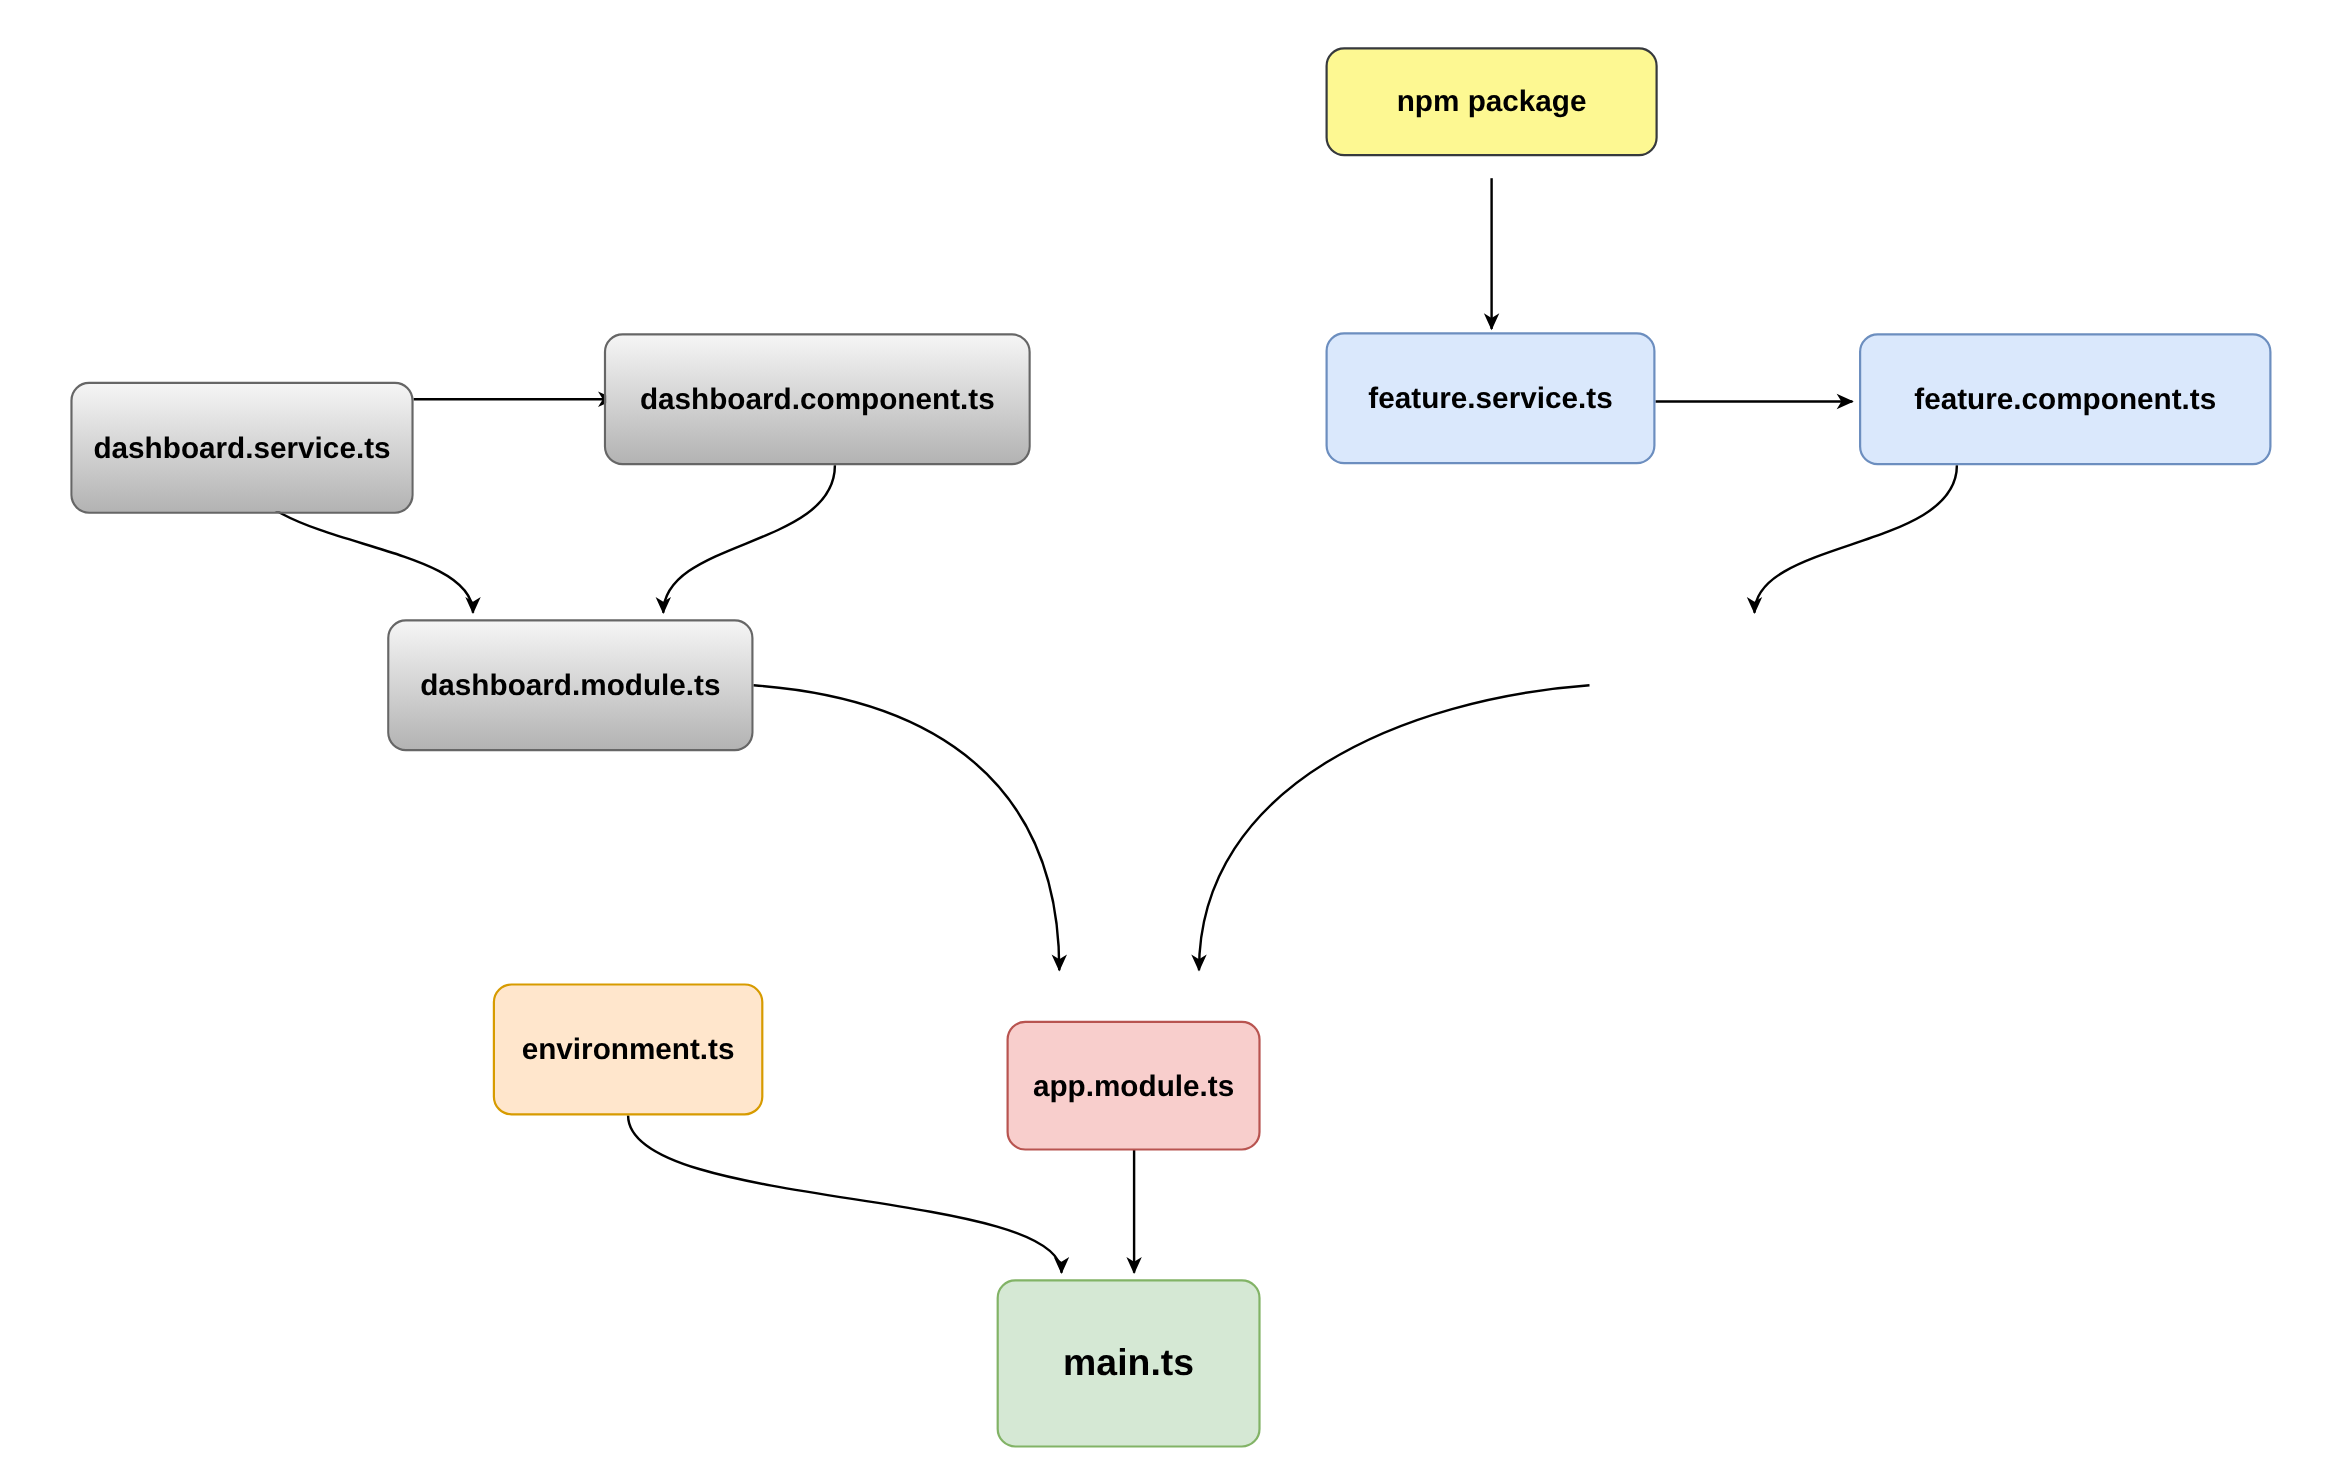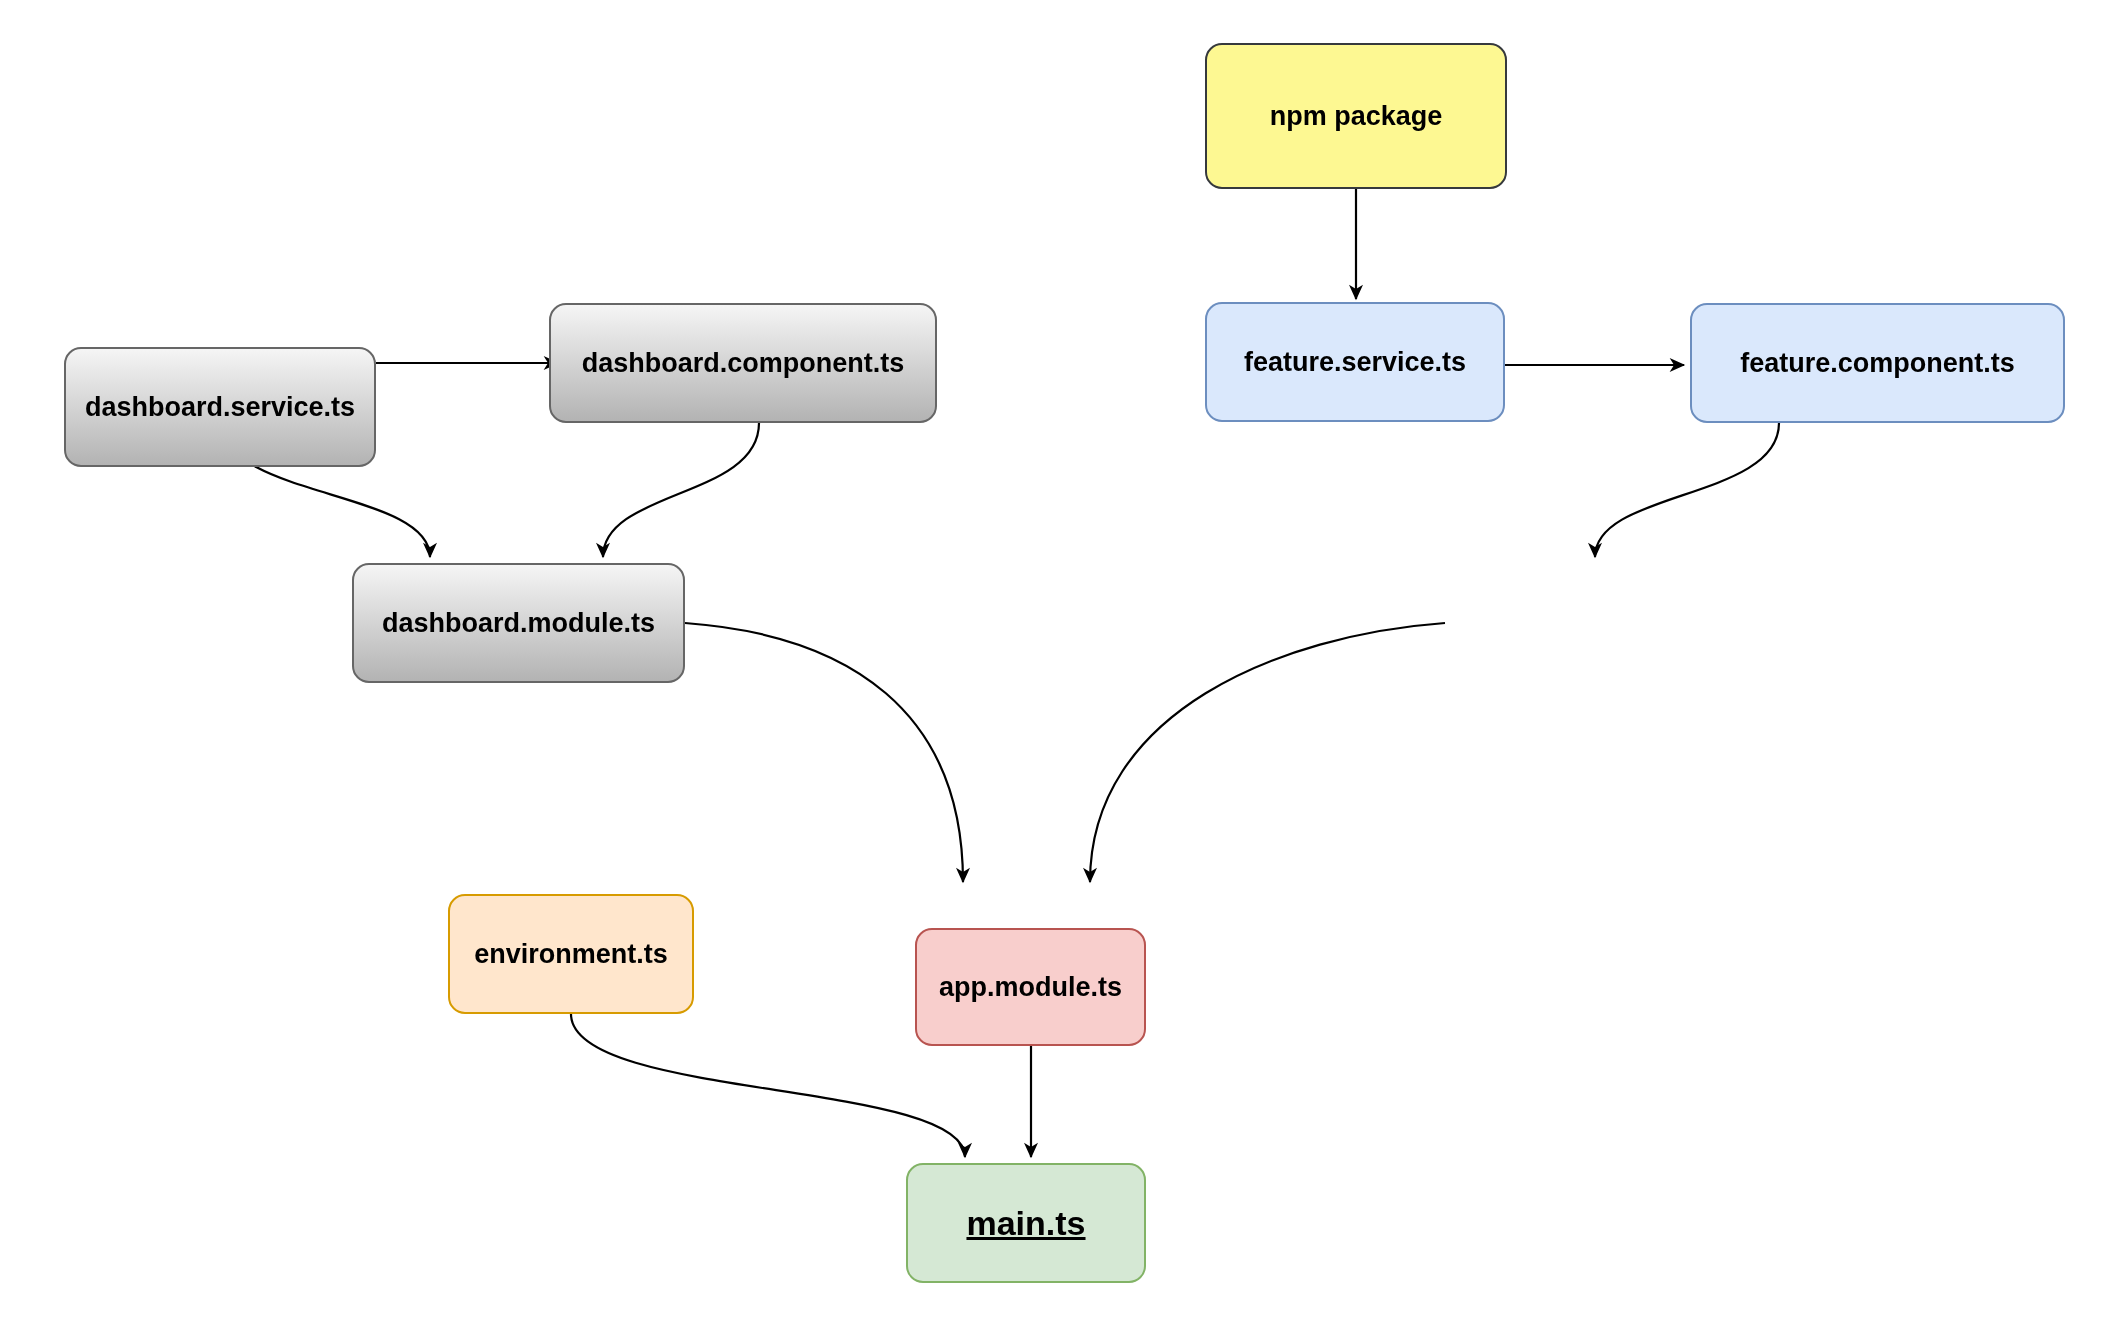--- a/index.html
+++ b/index.html
@@ -60,21 +60,21 @@
       <path d="M 1505 365 L 1684 365" class="edge" stroke="#000000" marker-end="url(#arrowhead)"></path>
       <path d="M 222 423 C 222 498 430 490 430 557" class="edge" stroke="#000000" marker-end="url(#arrowhead)"></path>
       <path d="M 759 423 C 759 498 603 490 603 557" class="edge" stroke="#000000" marker-end="url(#arrowhead)"></path>
       <path d="M 1779 423 C 1779 500 1595 490 1595 557" class="edge" stroke="#000000" marker-end="url(#arrowhead)"></path>
       <path d="M 685 623 C 850 635 963 712 963 882" class="edge" stroke="#000000" marker-end="url(#arrowhead)"></path>
       <path d="M 1445 623 C 1280 635 1090 712 1090 882" class="edge" stroke="#000000" marker-end="url(#arrowhead)"></path>
       <path d="M 571 1014 C 571 1100 965 1080 965 1157" class="edge" stroke="#000000" marker-end="url(#arrowhead)"></path>
       <path d="M 1031 1006 L 1031 1157" class="edge" stroke="#000000" marker-end="url(#arrowhead)"></path>
     </svg>
 
-<div class="node" style="left: 1205px; top: 43px; width: 302px; height: 146px; border-color: rgb(54, 57, 61); border-width: 2.5px; background: rgb(253, 248, 146);">
+<div class="node" style="left: 1205px; top: 43px; width: 302px; height: 99px; border-color: rgb(54, 57, 61); border-width: 2.5px; background: rgb(253, 248, 146);">
       <span>npm package</span>
     </div>
     <div class="node" style="left: 64px; top: 303px; width: 312px; height: 120px; border-color: rgb(102, 102, 102); border-width: 2.5px; background: linear-gradient(rgb(245, 245, 245), rgb(179, 179, 179)); margin-top: 44px;">
       <span>dashboard.service.ts</span>
     </div>
     <div class="node" style="left: 549px; top: 303px; width: 388px; height: 120px; border-color: rgb(102, 102, 102); border-width: 2.5px; background: linear-gradient(rgb(245, 245, 245), rgb(179, 179, 179));">
       <span>dashboard.component.ts</span>
     </div>
     <div class="node" style="left: 1205px; top: 302px; width: 300px; height: 120px; border-color: rgb(108, 142, 191); border-width: 2px; background: rgb(218, 232, 252);">
       <span>feature.service.ts</span>
@@ -84,16 +84,16 @@
     </div>
     <div class="node" style="left: 352px; top: 563px; width: 333px; height: 120px; border-color: rgb(102, 102, 102); border-width: 2.5px; background: linear-gradient(rgb(245, 245, 245), rgb(179, 179, 179));">
       <span>dashboard.module.ts</span>
     </div>
     <div class="node" style="left: 448px; top: 894px; width: 246px; height: 120px; border-color: rgb(215, 155, 0); border-width: 2px; background: rgb(255, 230, 204);">
       <span>environment.ts</span>
     </div>
     <div class="node" style="left: 915px; top: 928px; width: 231px; height: 118px; border-color: rgb(184, 84, 80); border-width: 2px; background: rgb(248, 206, 204);">
       <span>app.module.ts</span>
     </div>
-    <div class="node emphasis" style="left: 906px; top: 1163px; width: 240px; height: 120px; border-color: rgb(130, 179, 102); border-width: 2px; background: rgb(213, 232, 212); text-decoration: underline;">
+    <div class="node emphasis" style="left: 906px; top: 1163px; width: 240px; height: 153px; border-color: rgb(130, 179, 102); border-width: 2px; background: rgb(213, 232, 212);">
       <span>main.ts</span>
     </div>
   </div>
 
 </body></html>

